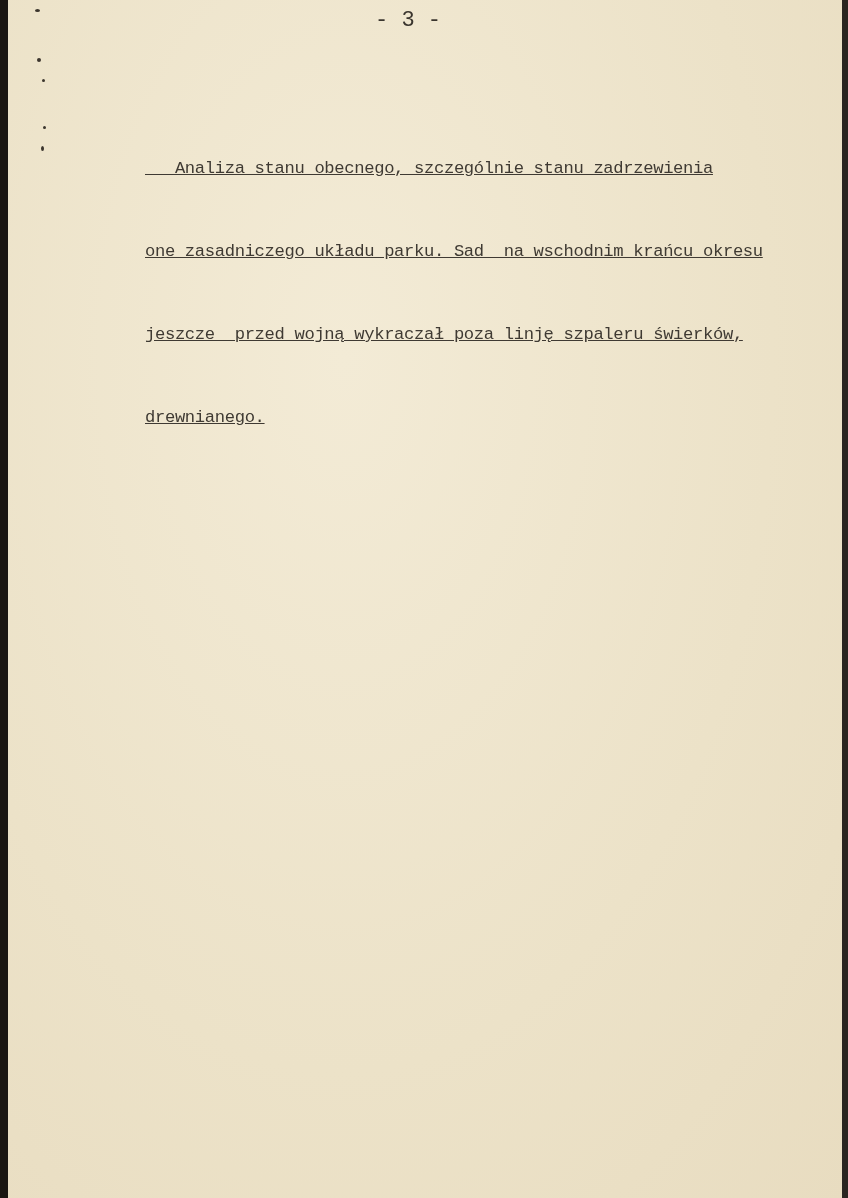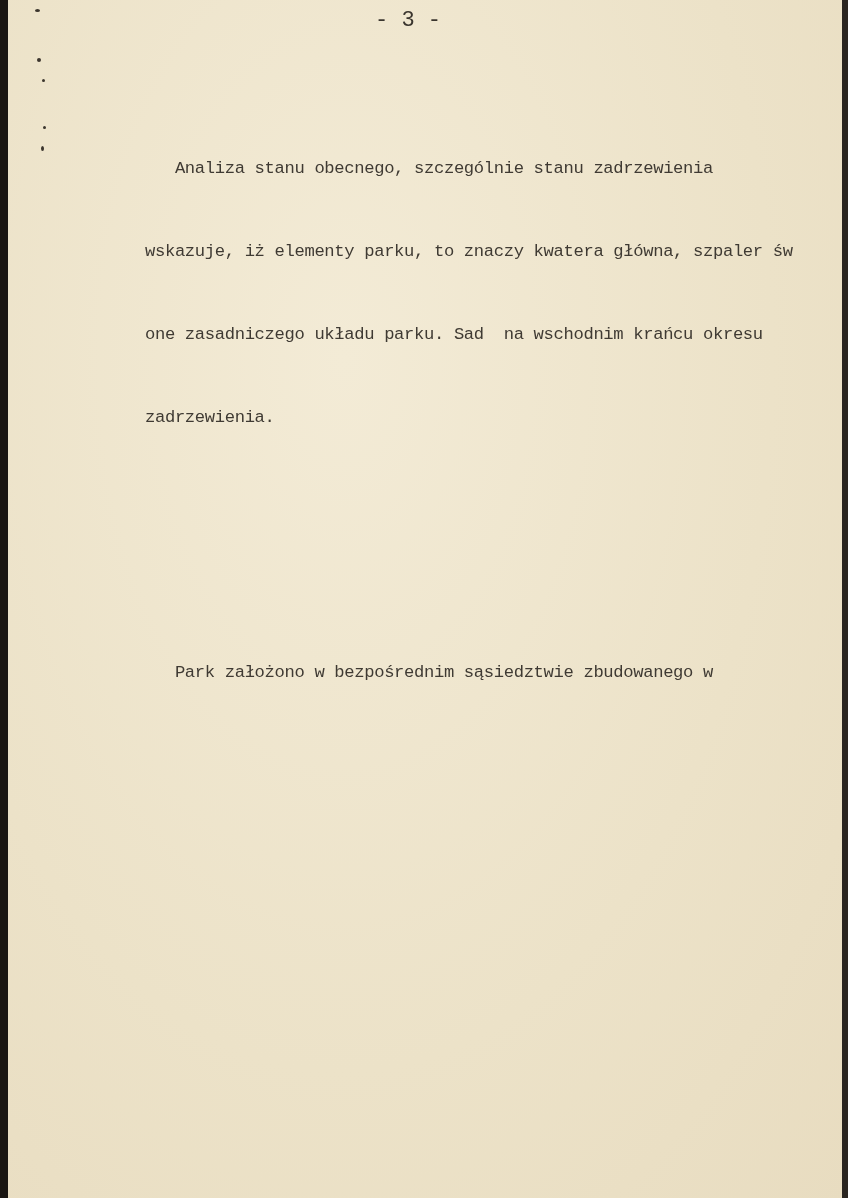--- a/index.html
+++ b/index.html
@@ -23,21 +23,21 @@
     font-size: 22px; color: #3a352e;
   }
   .text-block {
     position: absolute; left: 145px; top: 44px; width: 700px;
     font-family: "Liberation Mono", "DejaVu Sans Mono", monospace;
     font-size: 17.2px; line-height: 27.7px;
     color: #3f3a33;
     white-space: pre;
     letter-spacing: -0.35px;
   }
-  .line { height: 27.7px; }
+  .line { height: 27.7px; text-decoration: underline; }
   .gap { height: 6px; }
   .mark {
     position: absolute; background: #3b352d; border-radius: 50%;
   }
 </style>
 </head>
 <body>
 
 <div class="page">
   <div class="mark" style="left:27px;top:9px;width:5px;height:3px;"></div>
@@ -46,27 +46,26 @@
   <div class="mark" style="left:35px;top:126px;width:3px;height:3px;"></div>
   <div class="mark" style="left:33px;top:146px;width:3px;height:5px;"></div>
 
   <div class="page-number">- 3 -</div>
   <div class="right-edge"></div>
 </div>
 
 <div class="text-block">
   <div>
     <div class="line">   Analiza stanu obecnego, szczególnie stanu zadrzewienia</div>
-    <div class="line">wskazuje, iż elementy parku, to znaczy kwatera główna, szpaler św</div>
     <div class="line">one zasadniczego układu parku. Sad  na wschodnim krańcu okresu</div>
-    <div class="line">zadrzewienia.</div>
+    <div class="line">jeszcze  przed wojną wykraczał poza linję szpaleru świerków,</div>
+    <div class="line">drewnianego.</div>
   </div>
   <div class="gap"></div>
   <div>
-    <div class="line">   Park założono w bezpośrednim sąsiedztwie zbudowanego w</div>
     
     
   </div>
   
   
   
   
   
   
   

